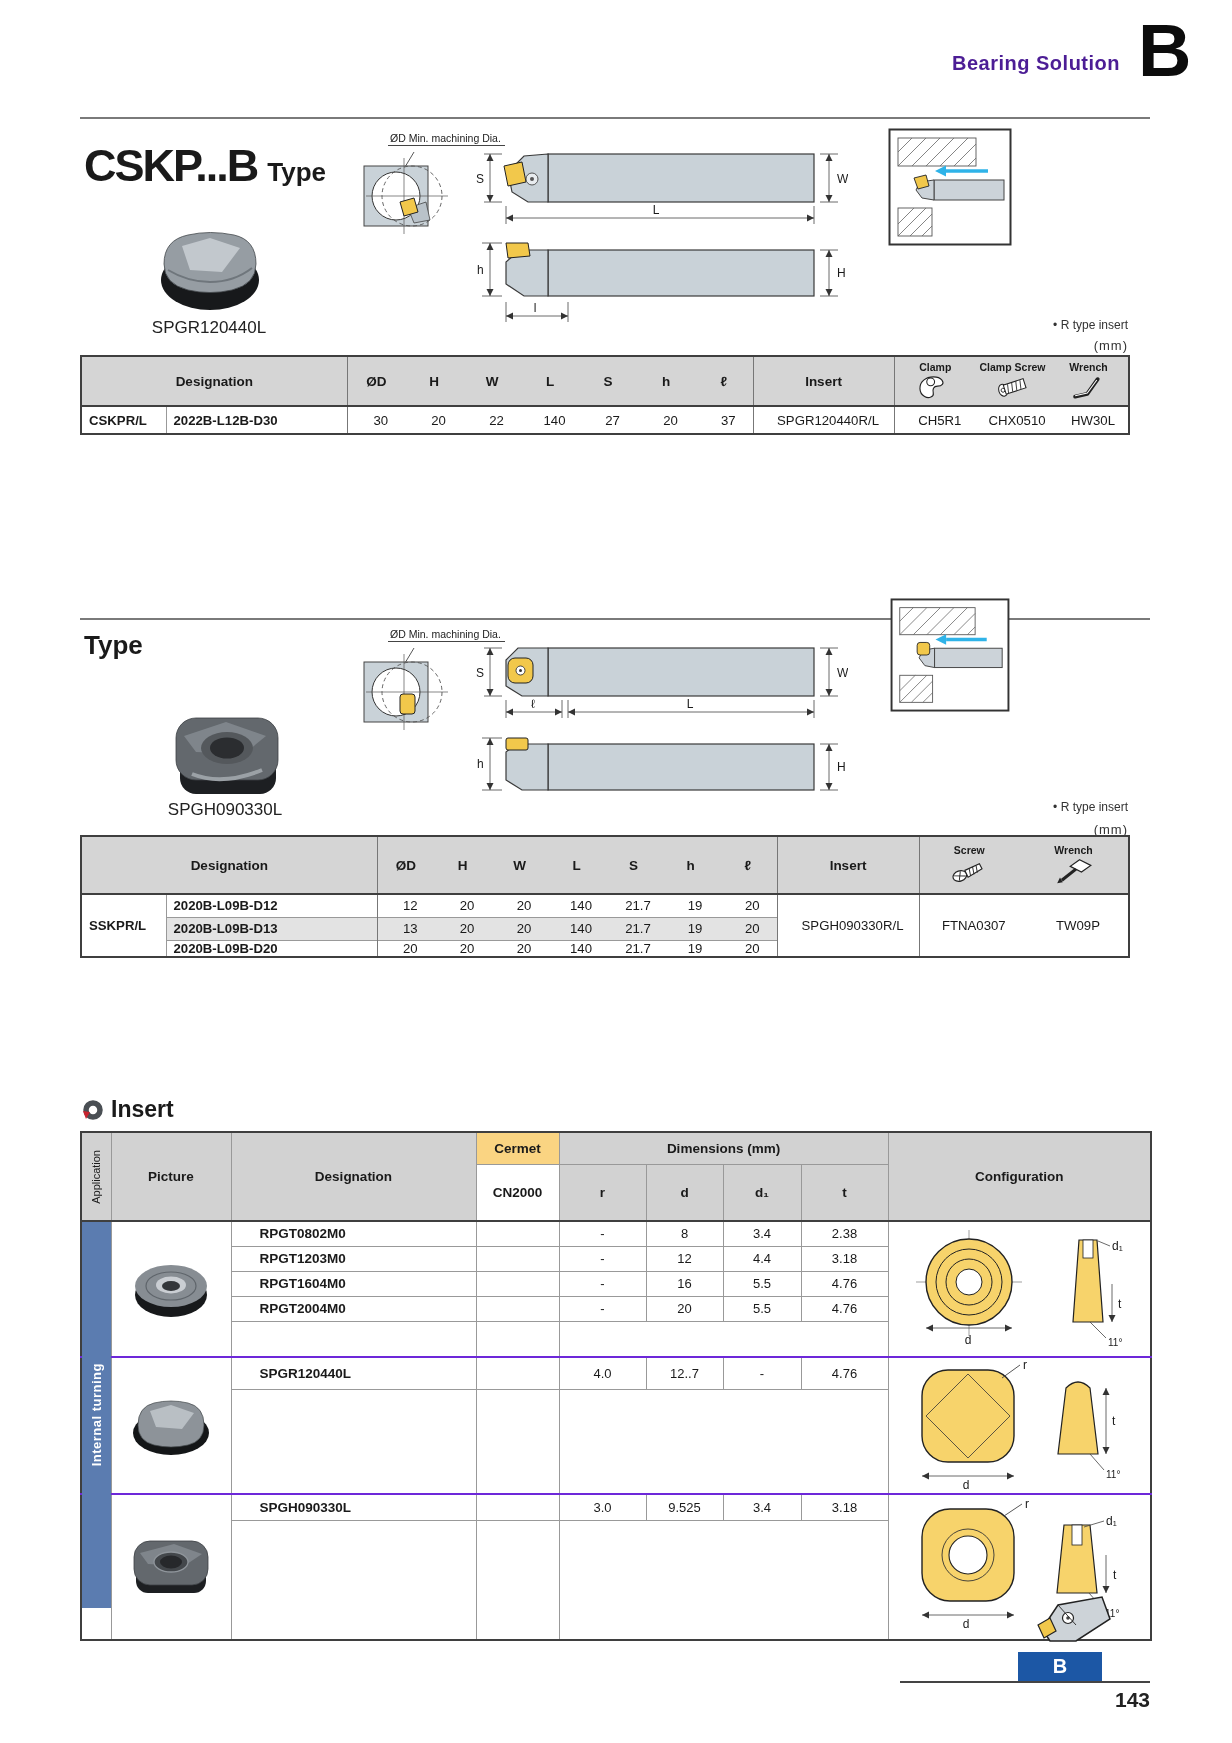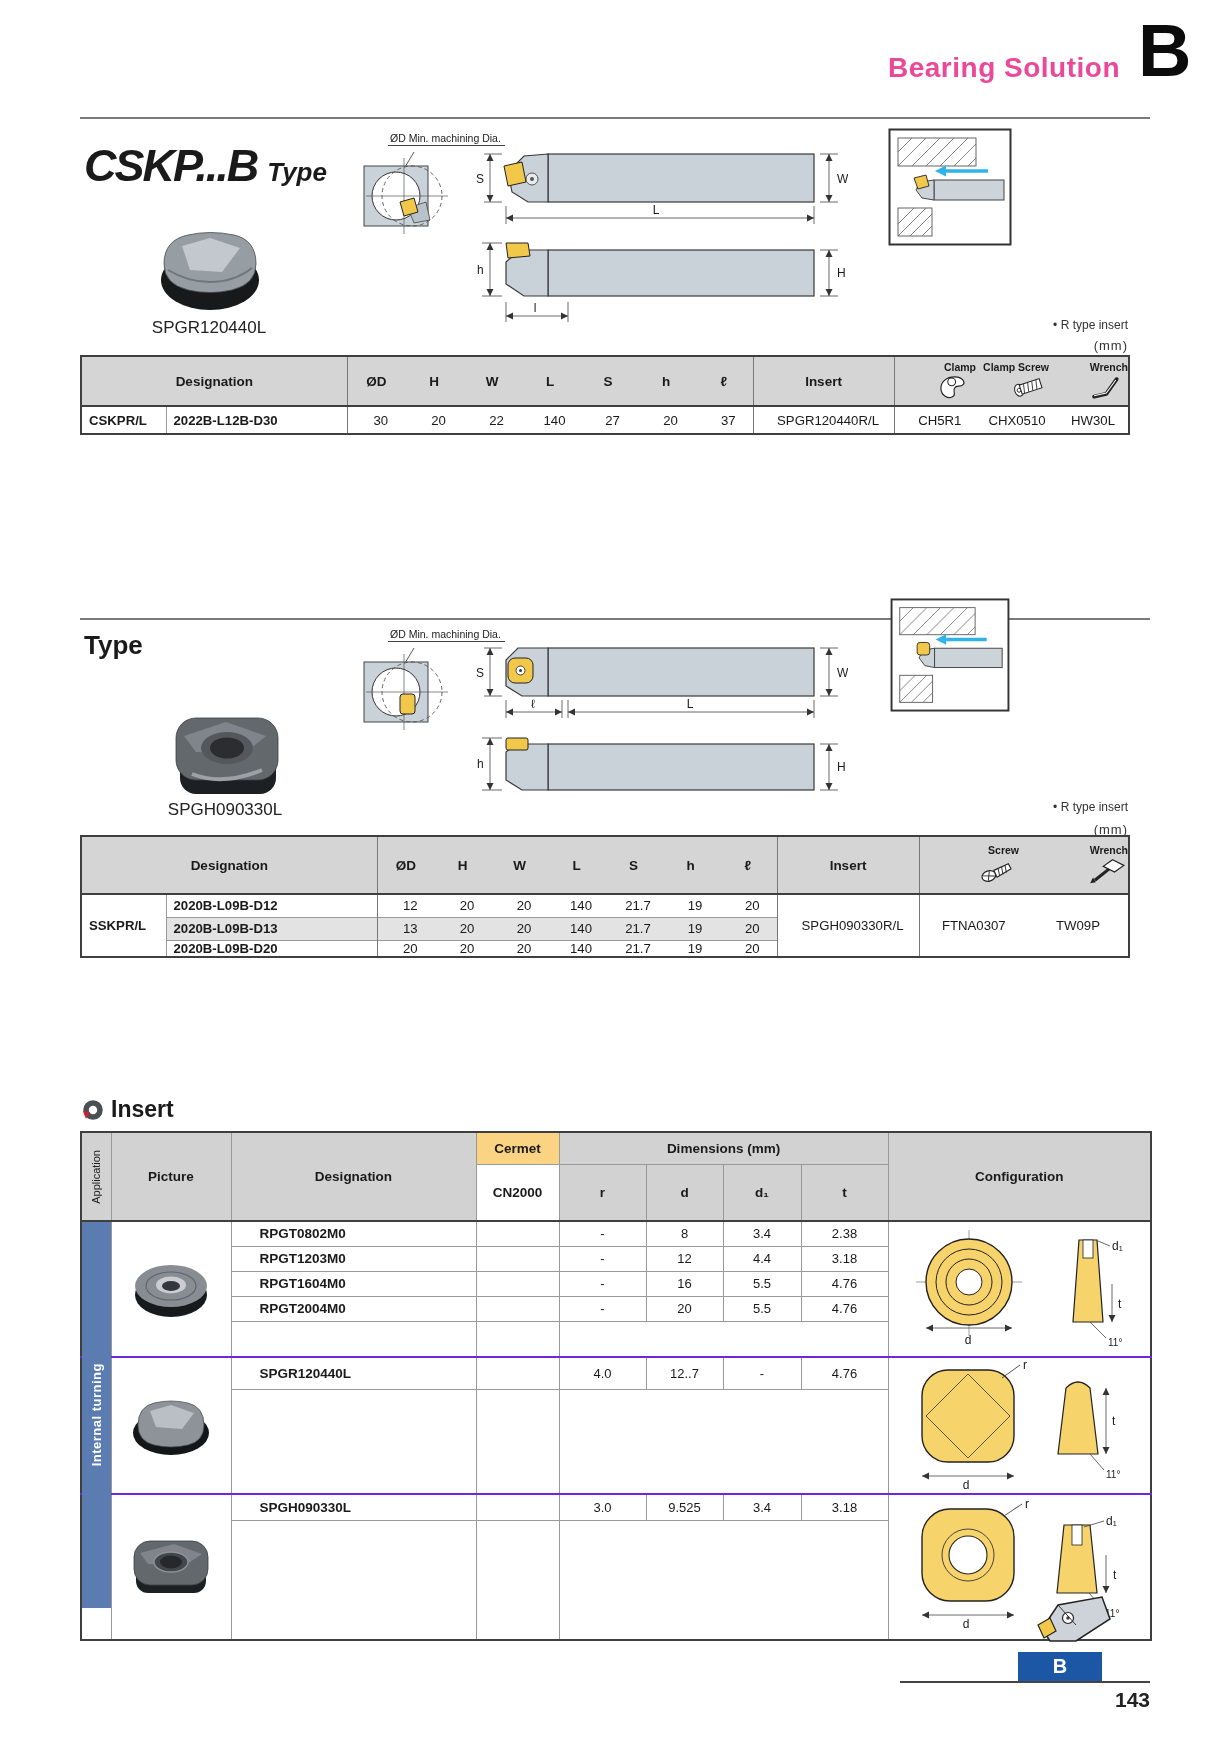--- a/index.html
+++ b/index.html
@@ -2,42 +2,42 @@
 <html><head>
 <meta charset="utf-8">
 <style>
   html,body{margin:0;padding:0;background:#fff;}
   body{width:1232px;height:1743px;position:relative;overflow:hidden;
        font-family:"Liberation Sans",sans-serif;color:#1a1a1a;}
   .abs{position:absolute;}
   .rule{position:absolute;background:#7a7a7a;height:1.5px;}
   
   .brand{position:absolute;top:52px;left:860px;width:260px;text-align:right;
-         font-size:28px;font-weight:bold;color:#ec4899;letter-spacing:0.5px;}
+         font-size:20px;font-weight:bold;color:#4c1d95;letter-spacing:0.5px;}
   .brand-b{position:absolute;top:14px;left:1138px;font-size:74px;font-weight:bold;color:#0c0c0c;line-height:1;}
   
   .sec-title{position:absolute;display:flex;align-items:baseline;gap:10px;}
   .sec-title .big{font-size:45px;font-weight:bold;letter-spacing:-2px;}
   .sec-title .small{font-size:26px;font-weight:bold;}
   .photo-label{position:absolute;width:250px;text-align:center;font-size:17px;color:#222;}
   .dia-note{position:absolute;font-size:10.5px;color:#222;border-bottom:1px solid #444;padding:0 4px 1px 2px;}
   .note{position:absolute;width:228px;text-align:right;font-size:12px;color:#333;}
   .unit{position:absolute;width:228px;text-align:right;font-size:13px;color:#333;letter-spacing:1px;}
   
   table{border-collapse:collapse;table-layout:fixed;background:#fff;}
   .spec{position:absolute;width:1048px;border:2px solid #3f3f3f;font-size:13.5px;}
   .spec th{background:#d5d5d5;font-weight:bold;font-size:13.5px;padding:0;}
   .spec thead{border-bottom:2px solid #3f3f3f;}
   .spec td{padding:0 3px;text-align:center;font-size:13.2px;}
   .spec .gb{border-right:1px solid #777;}
   .spec td.model,.spec th.model{border-left:1px solid #999;}
   .spec td.series,.spec td.model{text-align:left;font-weight:bold;padding-left:7px;}
   .spec tbody td{border-top:1px solid #999;padding-left:12px;}
   .t2 tbody tr.alt td.stripe{background:#e3e3e3;}
-  .acc{display:flex;flex-direction:column;align-items:flex-end;justify-content:center;gap:1px;}
+  .acc{display:flex;flex-direction:column;align-items:center;justify-content:center;gap:1px;}
   .acc .lab{font-size:10.5px;font-weight:bold;line-height:1.1;}
   
   .t3{position:absolute;width:1070px;border:2px solid #3f3f3f;font-size:13px;}
   .t3 th,.t3 td{border:1px solid #999;padding:0;}
   .t3 th{background:#d2d2d2;font-weight:bold;font-size:13.5px;}
   .t3 thead{border-bottom:2px solid #3f3f3f;}
   .t3 tbody.grp{border-top:2px solid #6d28d9;}
   .t3 td{text-align:center;background:#fff;}
   .t3 td.des{text-align:left;font-weight:bold;padding-left:28px;font-size:13.5px;}
   .t3 th.cermet{background:#fad482;}
@@ -59,21 +59,21 @@
   svg text{font-family:"Liberation Sans",sans-serif;fill:#1a1a1a;font-size:12px;}
   svg text.sm{font-size:10px;}
 </style>
 </head>
 <body>
 
 <div class="brand">Bearing Solution</div>
 <div class="brand-b">B</div>
 <div class="rule" style="top:117px;left:80px;width:1070px;"></div>
 
-<div class="sec-title" style="top:140px;left:84px;font-style:italic;">
+<div class="sec-title" style="top:140px;left:84px;">
   <span class="big">CSKP...B</span>
   <span class="small">Type</span>
 </div>
 
 <svg class="abs" style="left:148px;top:222px;" width="125" height="92" viewBox="0 0 125 92">
   <ellipse cx="62" cy="58" rx="49" ry="30" fill="#17191b"></ellipse>
   <path d="M16,42 Q16,18 40,13 Q62,8 86,13 Q108,18 108,42 Q108,62 84,68 Q62,73 40,68 Q16,62 16,42 Z" fill="#969da3" stroke="#42474b" stroke-width="0.8"></path>
   <polygon points="34,24 62,16 92,26 74,50 42,48" fill="#c2c8cd"></polygon>
   <path d="M20,48 Q40,60 62,60 Q86,60 104,46" fill="none" stroke="#6f767c" stroke-width="2"></path>
 </svg>

